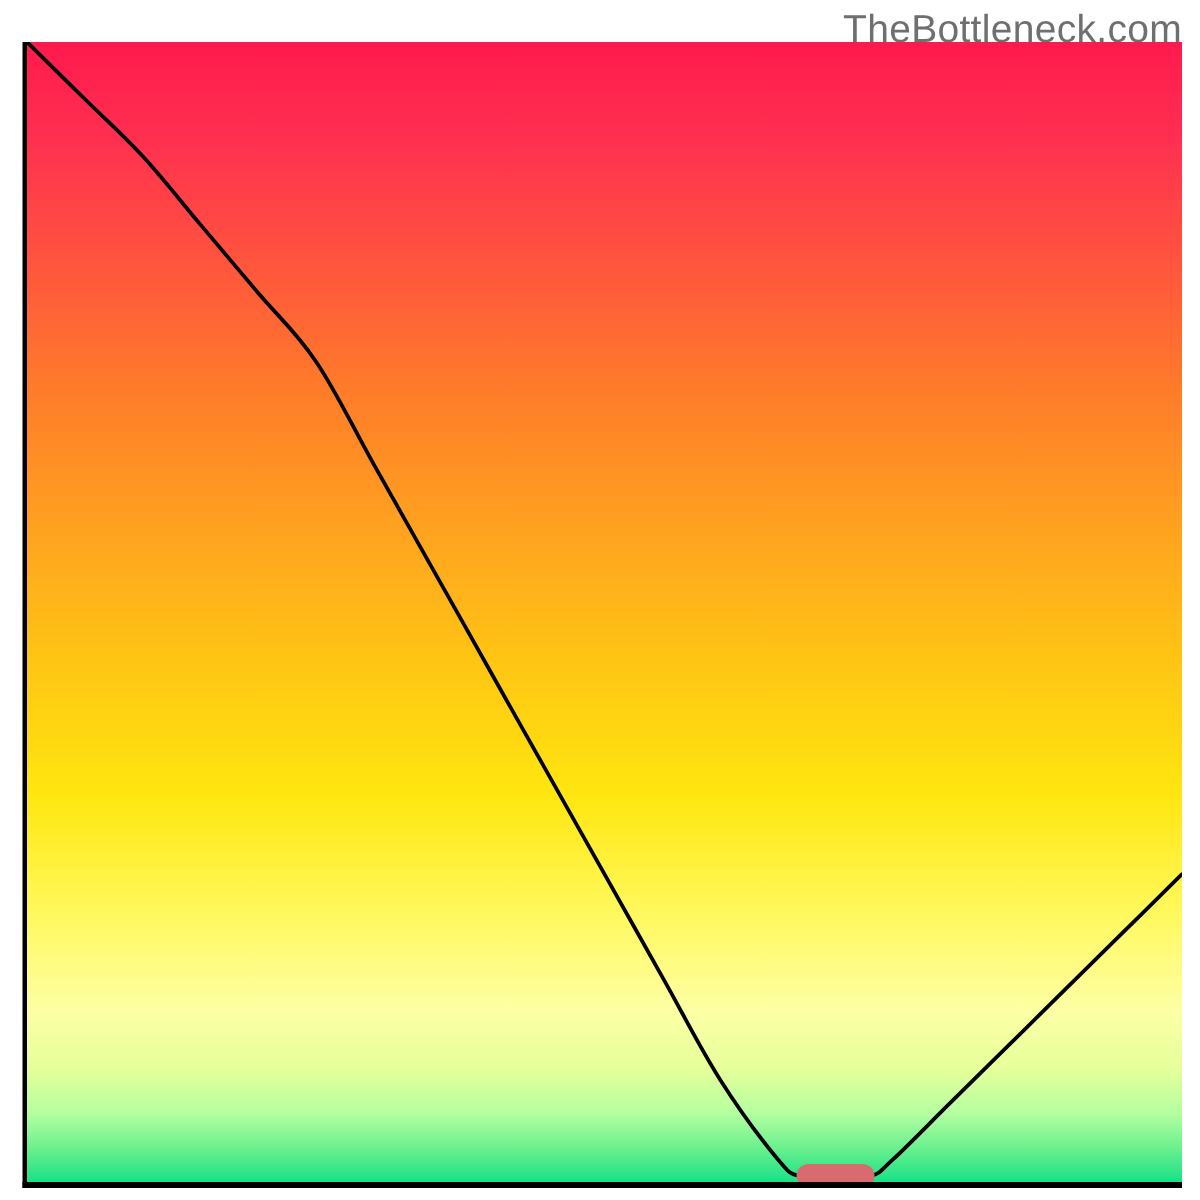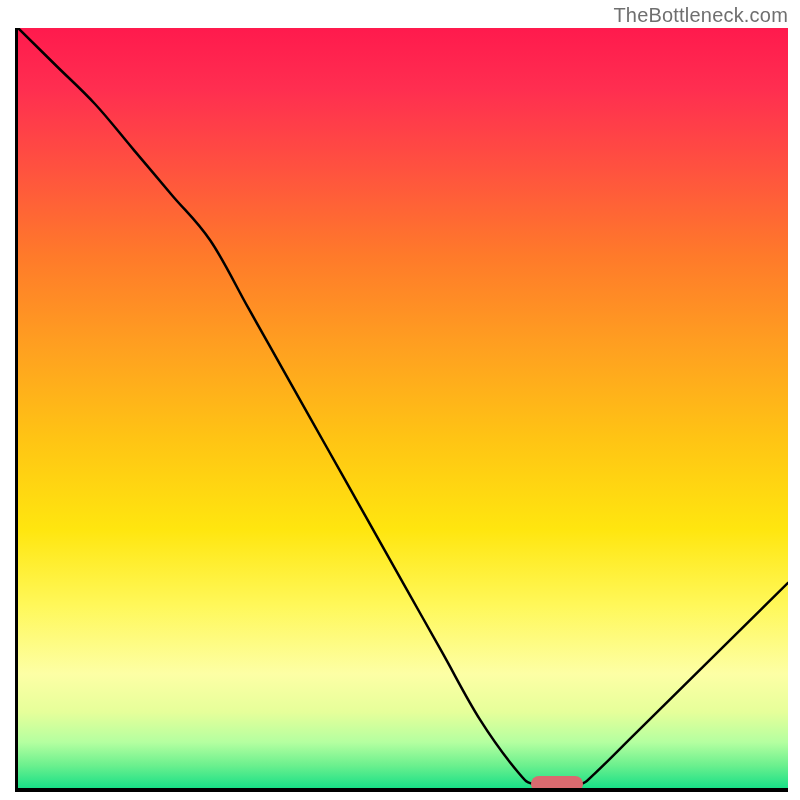--- a/index.html
+++ b/index.html
@@ -52,21 +52,21 @@
     left: 0;
     top: 0;
     width: 100%;
     height: 100%;
   }
   .watermark {
     position: absolute;
     top: 4px;
     right: 12px;
     font-family: Arial, Helvetica, sans-serif;
-    font-size: 20px;
+    font-size: 26px;
     font-weight: 500;
     color: #6f6f6f;
     letter-spacing: 0.2px;
   }
   .marker {
     position: absolute;
     width: 52px;
     height: 16px;
     background: #d96a6f;
     border-radius: 8px;

